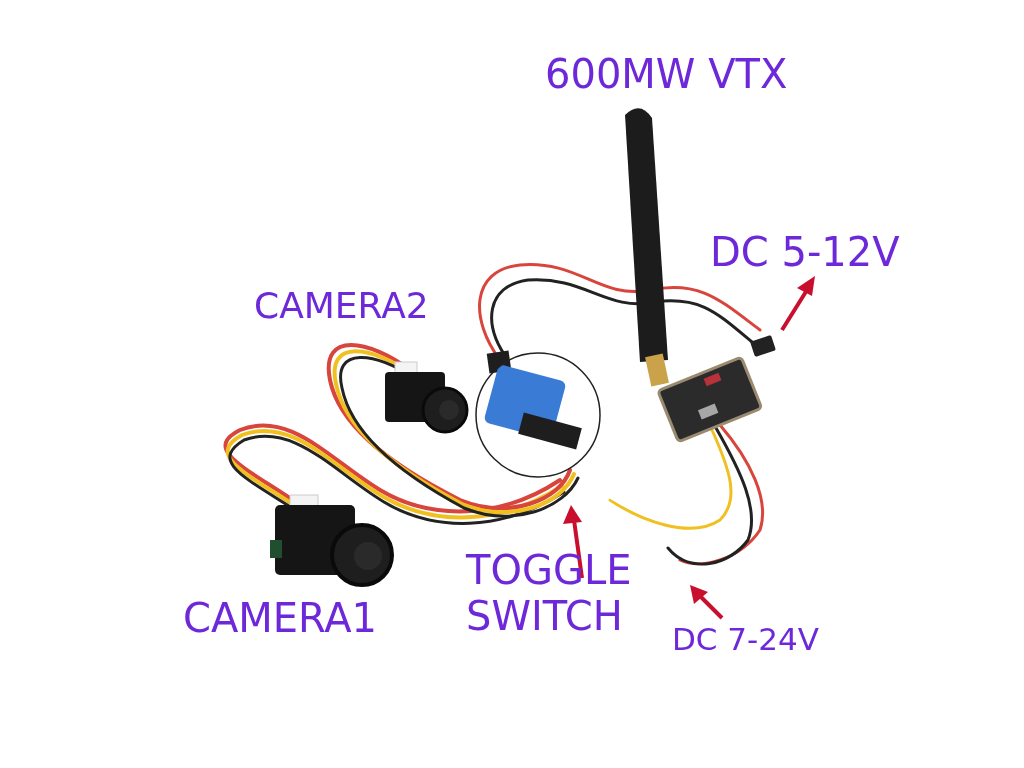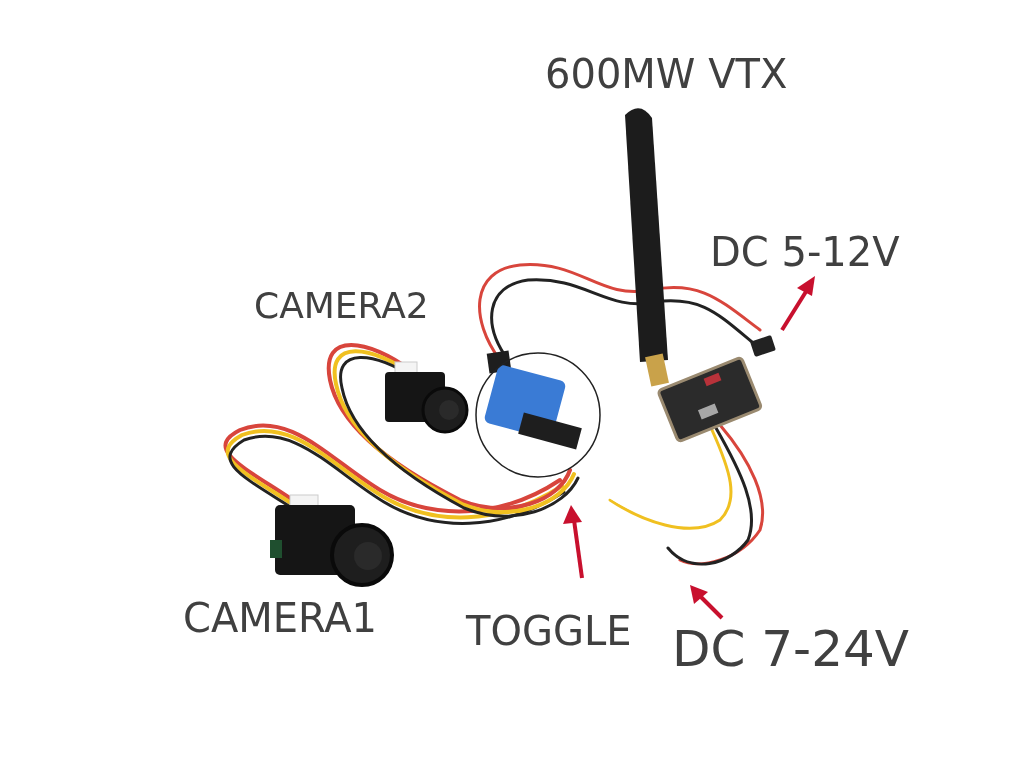--- a/index.html
+++ b/index.html
@@ -1,26 +1,26 @@
 <!DOCTYPE html>
 <html><head>
   <meta charset="utf-8">
   <style>
     html, body { margin: 0; padding: 0; background: #ffffff; }
     body { width: 1024px; height: 768px; position: relative; overflow: hidden;
            font-family: "DejaVu Sans", "Liberation Sans", sans-serif; }
     #scene { position: absolute; left: 0; top: 0; width: 1024px; height: 768px; }
-    .label { position: absolute; color: #404040; font-size: 40px; line-height: 1.1;
+    .label { position: absolute; color: #6d28d9; font-size: 40px; line-height: 1.1;
              letter-spacing: 0px; white-space: nowrap; font-weight: 400; }
     #lbl-vtx { left: 545px; top: 52px; font-size: 40px; }
     #lbl-dc512 { left: 710px; top: 230px; font-size: 40px; }
     #lbl-cam2 { left: 254px; top: 286px; font-size: 36px; }
     #lbl-cam1 { left: 183px; top: 596px; font-size: 40px; }
-    #lbl-toggle { left: 466px; top: 608px; font-size: 40px; line-height: 46px; }
-    #lbl-dc724 { left: 672px; top: 622px; font-size: 50px; }
+    #lbl-toggle { left: 466px; top: 547px; font-size: 40px; line-height: 46px; }
+    #lbl-dc724 { left: 672px; top: 622px; font-size: 31px; }
     .lbl-line { display: block; }
   </style>
 </head>
 <body>
 
 <svg id="scene" viewBox="0 0 1024 768" xmlns="http://www.w3.org/2000/svg">
 
   <g fill="none" stroke-linecap="round">
 
     <path d="M300 505 C 250 470, 200 450, 240 430 C 290 410, 330 460, 380 490 C 430 520, 500 520, 560 480" stroke="#d8453c" stroke-width="4"></path>
@@ -93,14 +93,15 @@
     </g>
   </g>
 </svg>
 
 <div class="label" id="lbl-vtx">600MW VTX</div>
 <div class="label" id="lbl-dc512">DC 5-12V</div>
 <div class="label" id="lbl-cam2">CAMERA2</div>
 <div class="label" id="lbl-cam1">CAMERA1</div>
 <div class="label" id="lbl-toggle">
   <span class="lbl-line">TOGGLE</span>
+  <span class="lbl-line">SWITCH</span>
 </div>
 <div class="label" id="lbl-dc724">DC 7-24V</div>
 
 </body></html>

